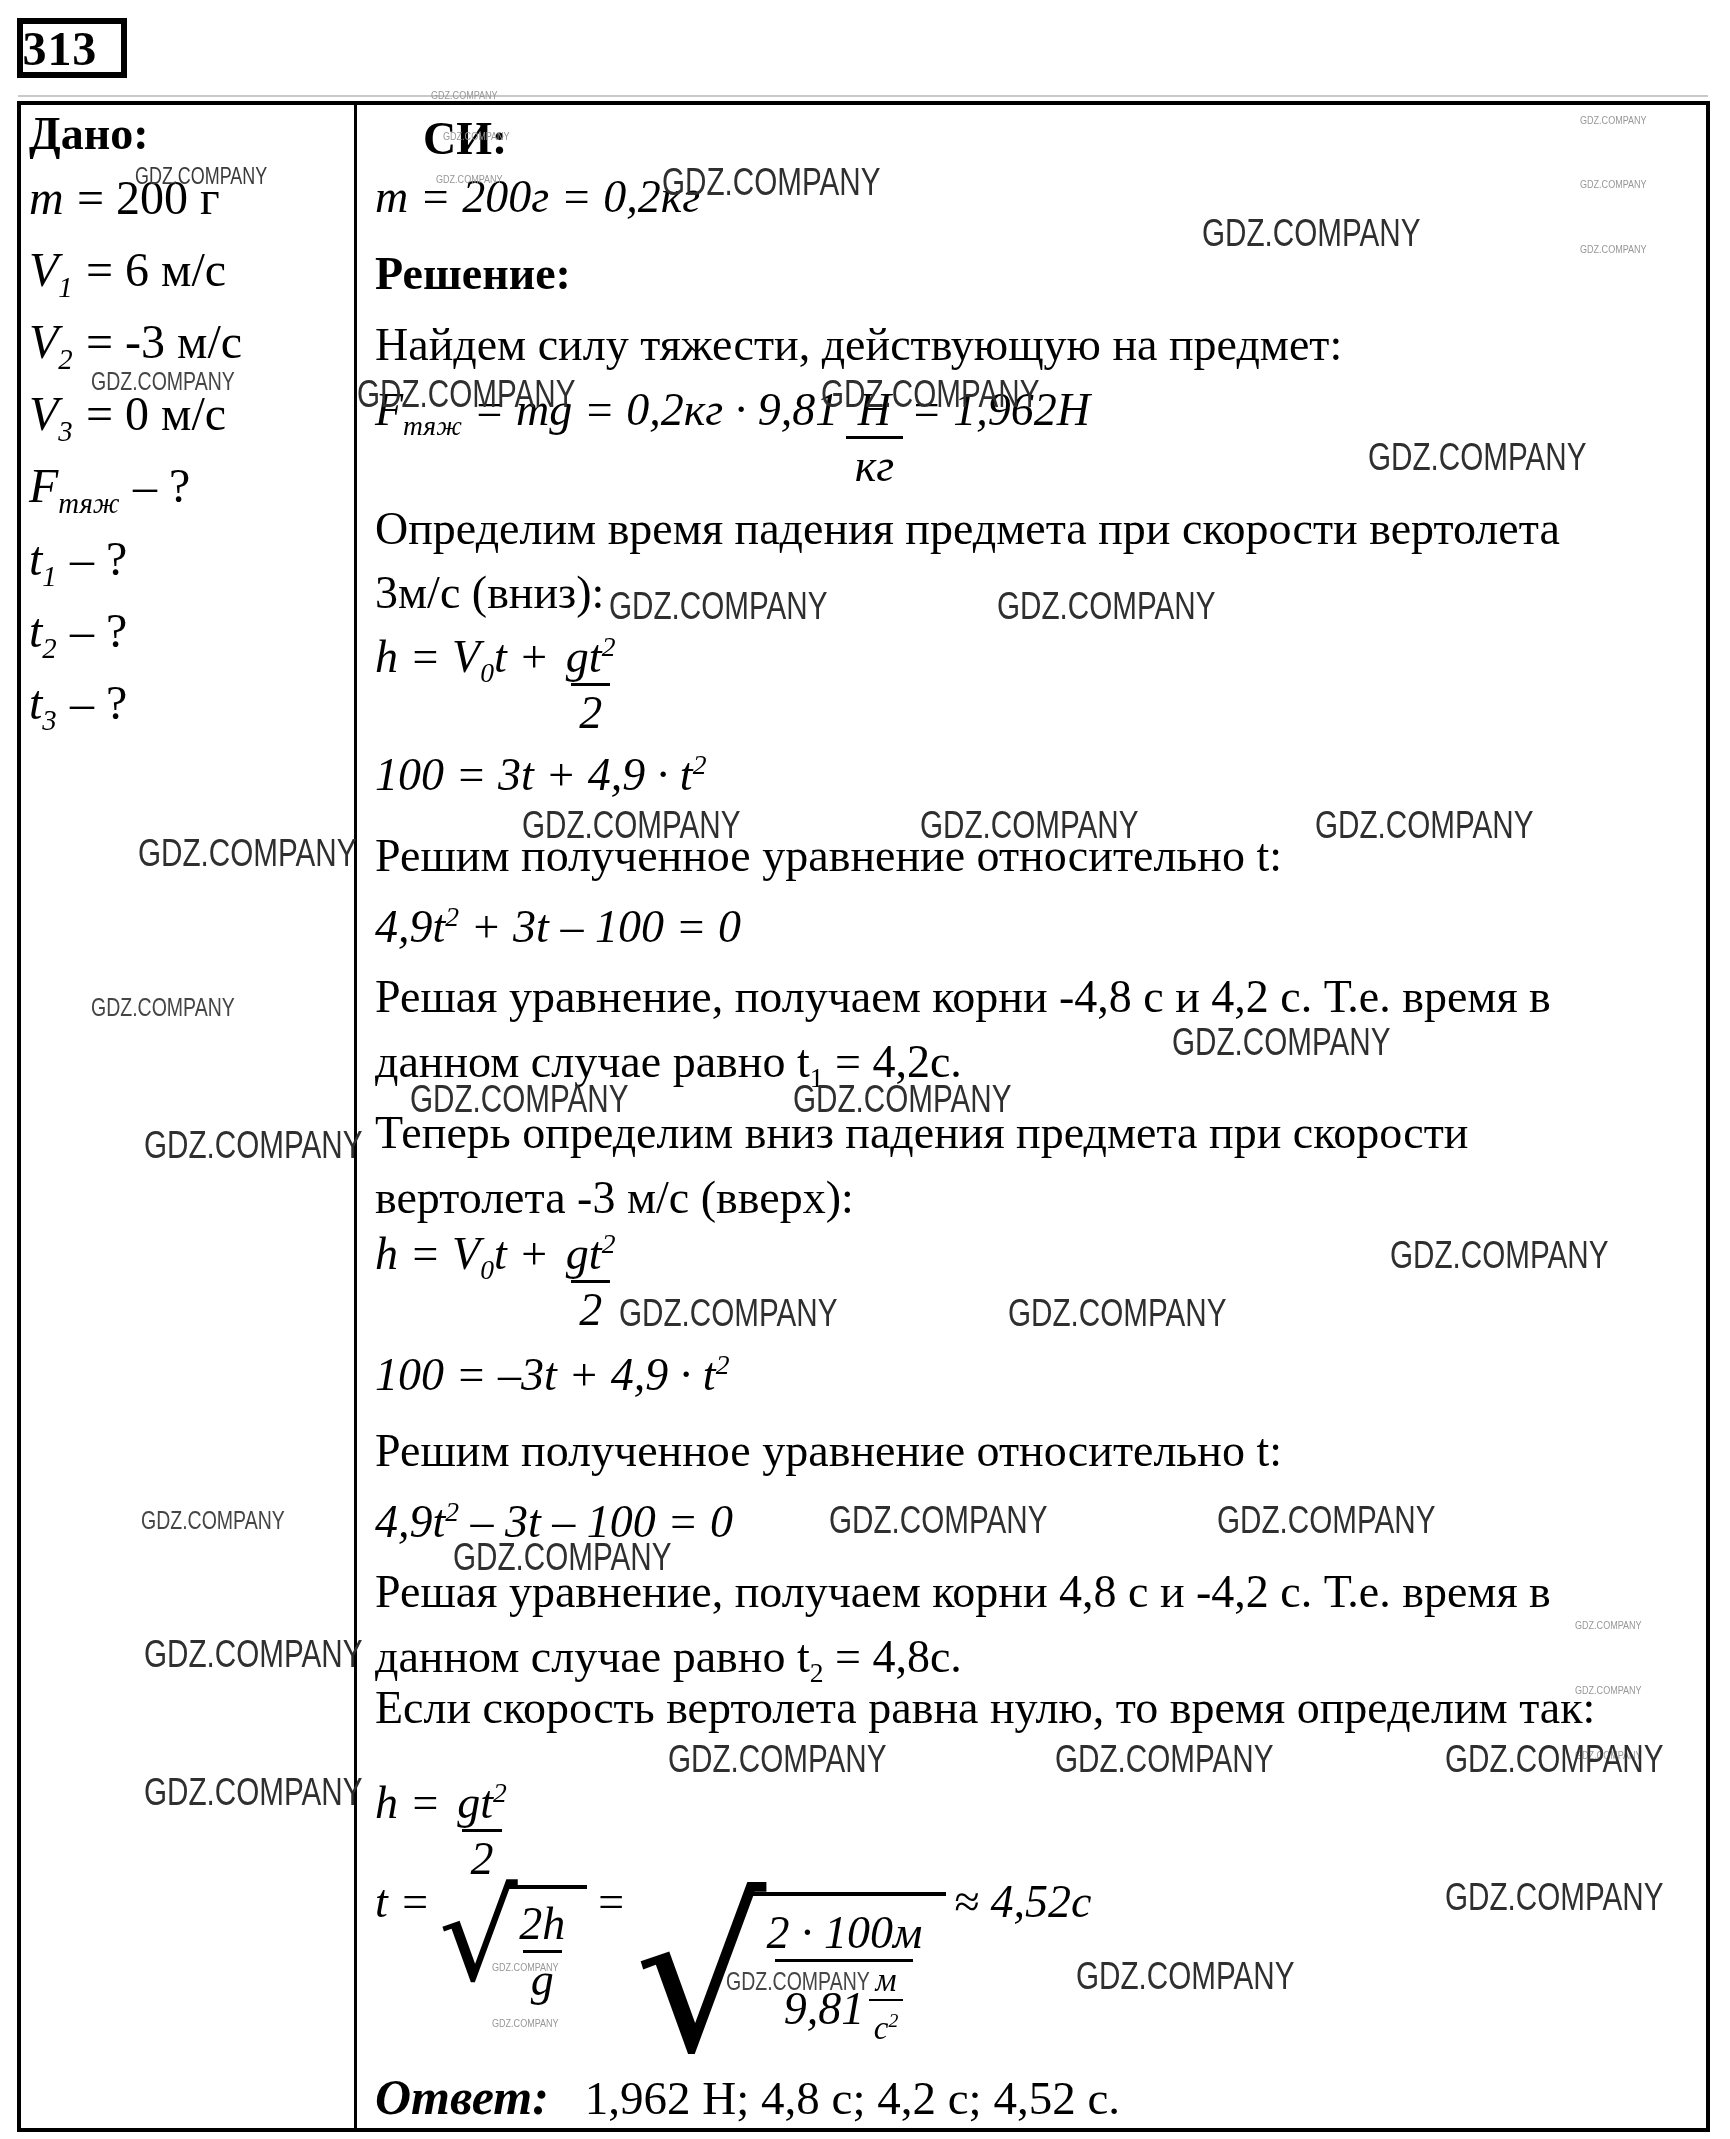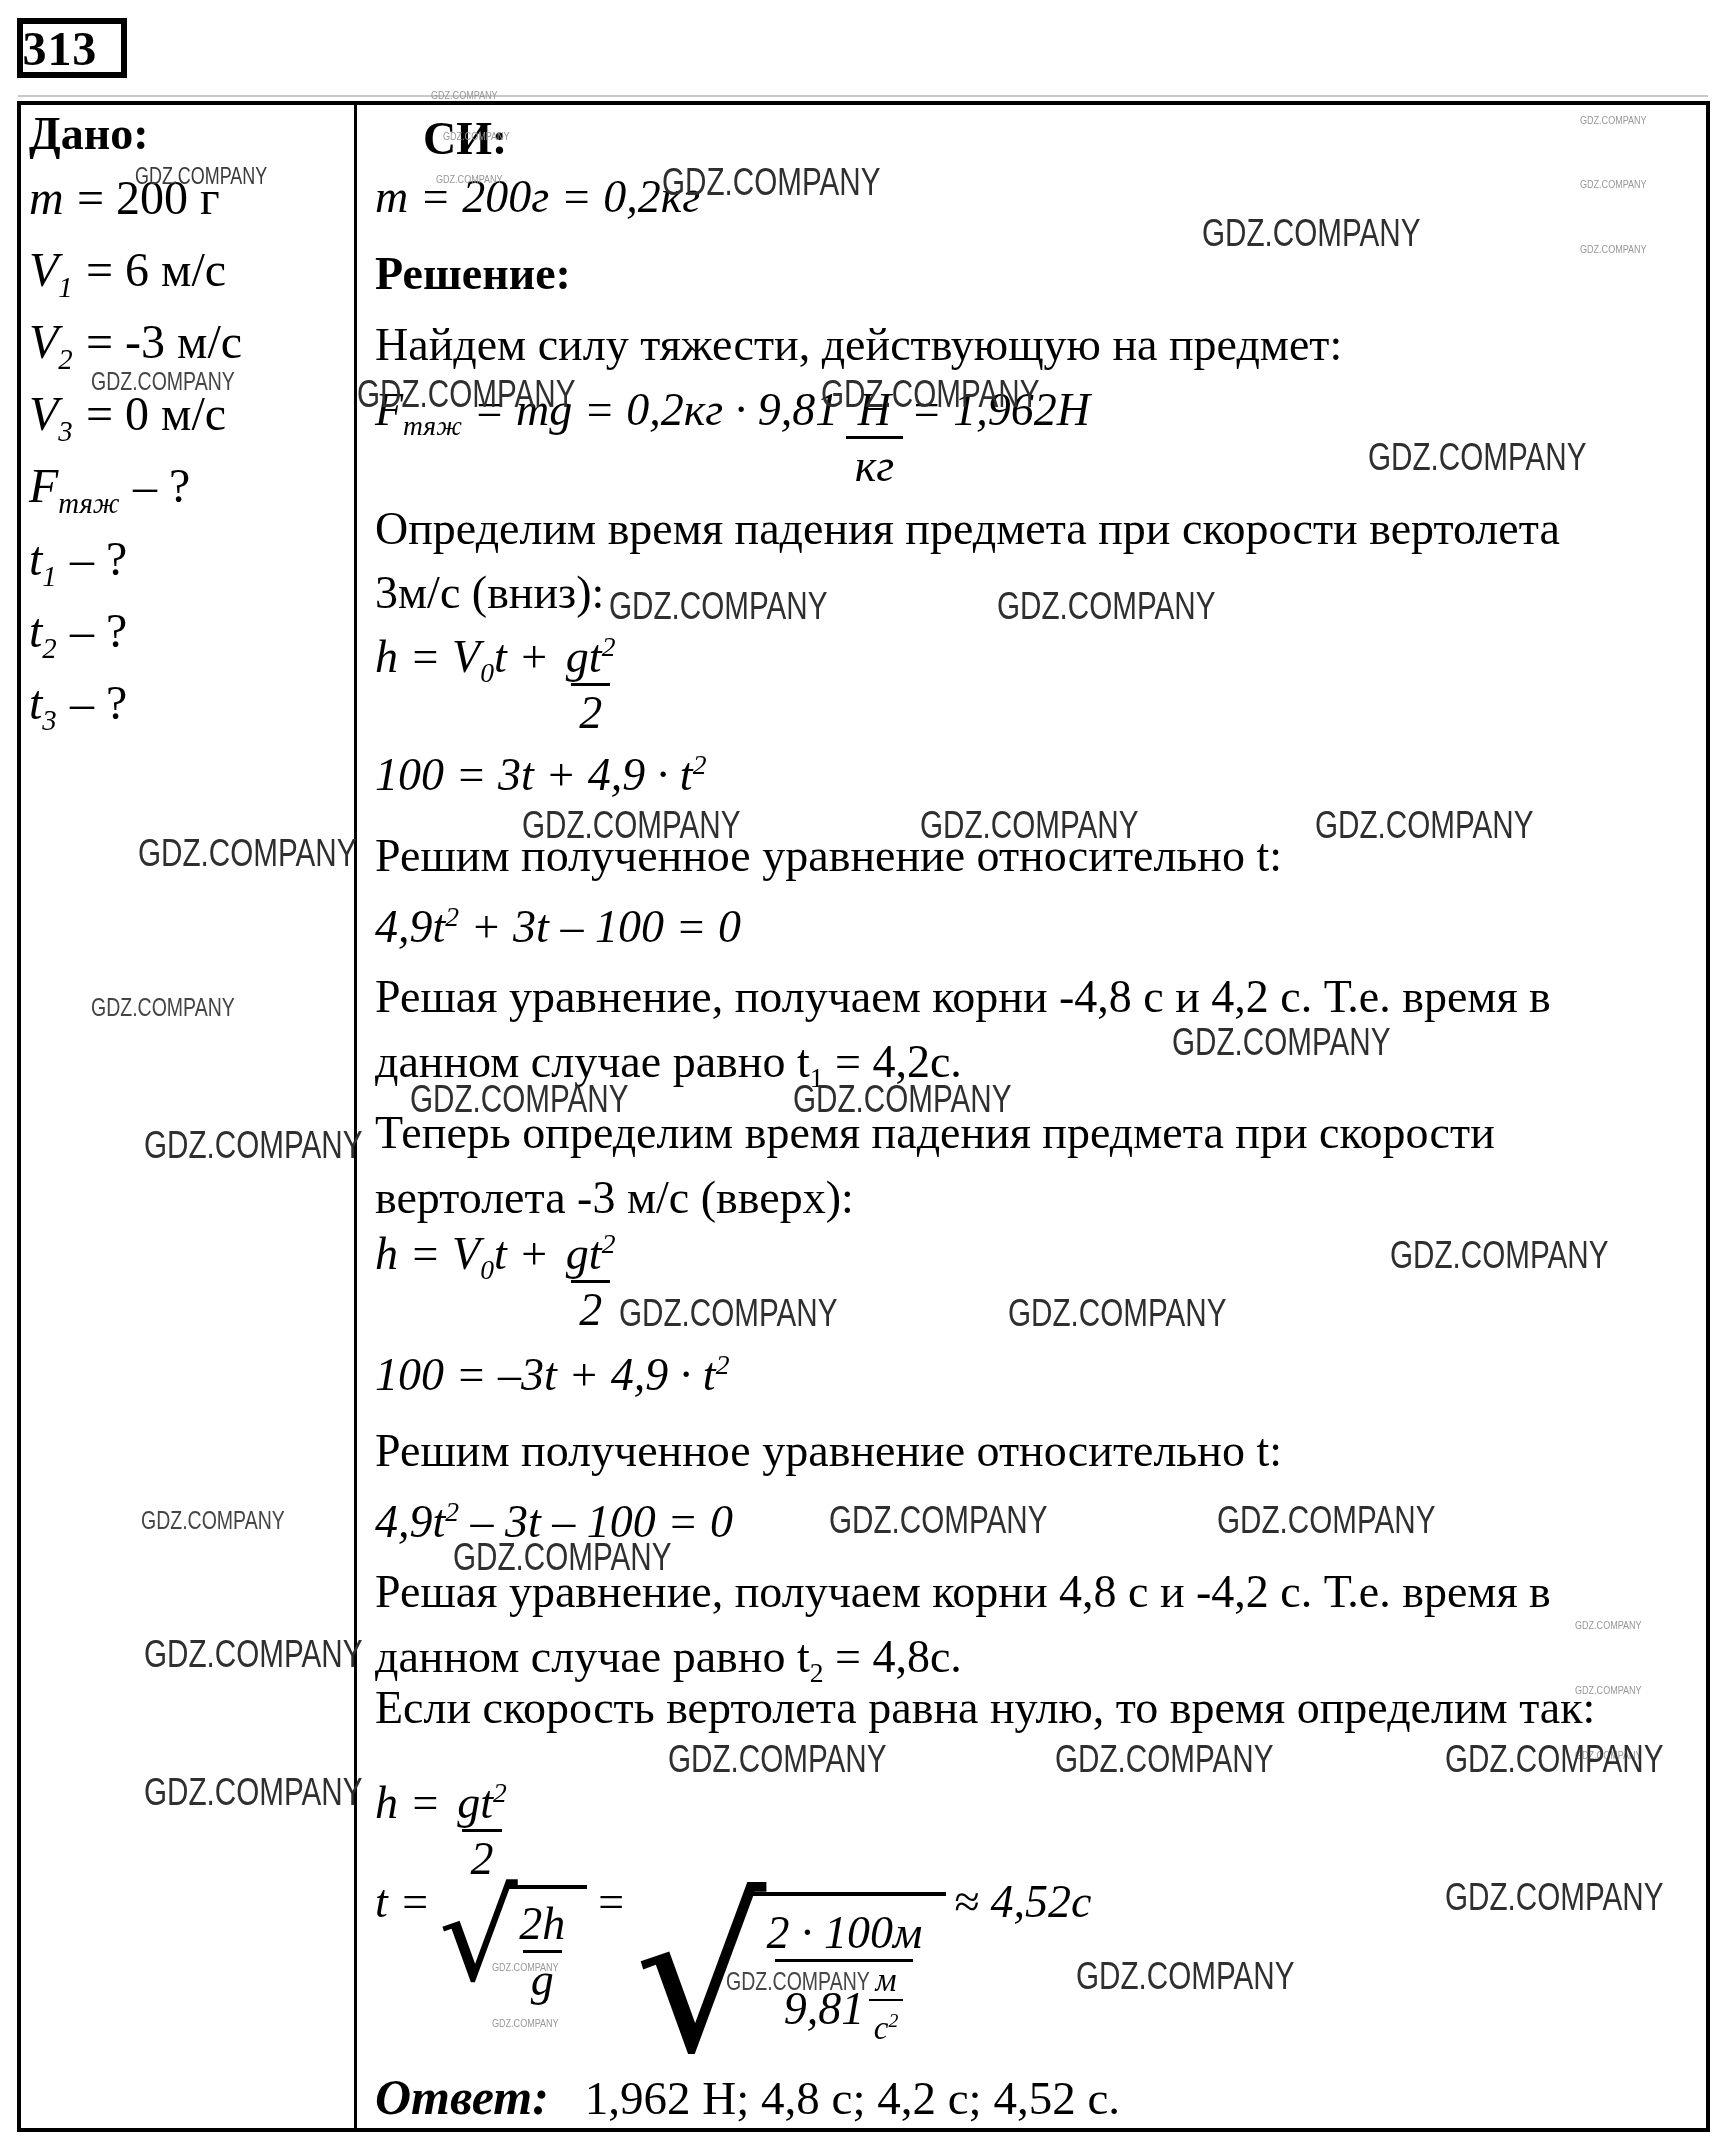--- a/index.html
+++ b/index.html
@@ -130,21 +130,21 @@
 
   <div class="fxi" style="left:375px; top:900px;">
     <span>4,9t</span><sup>2</sup><span> + 3t – 100 = 0</span>
   </div>
 
   <div class="line" style="left:375px; top:970px;">Решая уравнение, получаем корни -4,8 с и 4,2 с. Т.е. время в</div>
   <div class="line" style="left:375px; top:1035px;">
     <span>данном случае равно t</span><sub>1</sub><span> = 4,2с.</span>
   </div>
 
-  <div class="line" style="left:375px; top:1106px;">Теперь определим время падения предмета при скорости</div>
+  <div class="line" style="left:375px; top:1106px;">Теперь определим вниз падения предмета при скорости</div>
   <div class="line" style="left:375px; top:1171px;">вертолета -3 м/с (вверх):</div>
 
   <div class="fx" style="left:375px; top:1227px;">
     <span><span>h = V</span><sub>0</sub><span>t +</span></span>
     <span class="frac">
       <span class="num"><span>gt</span><sup>2</sup></span>
       <span class="den">2</span>
     </span>
   </div>
 

